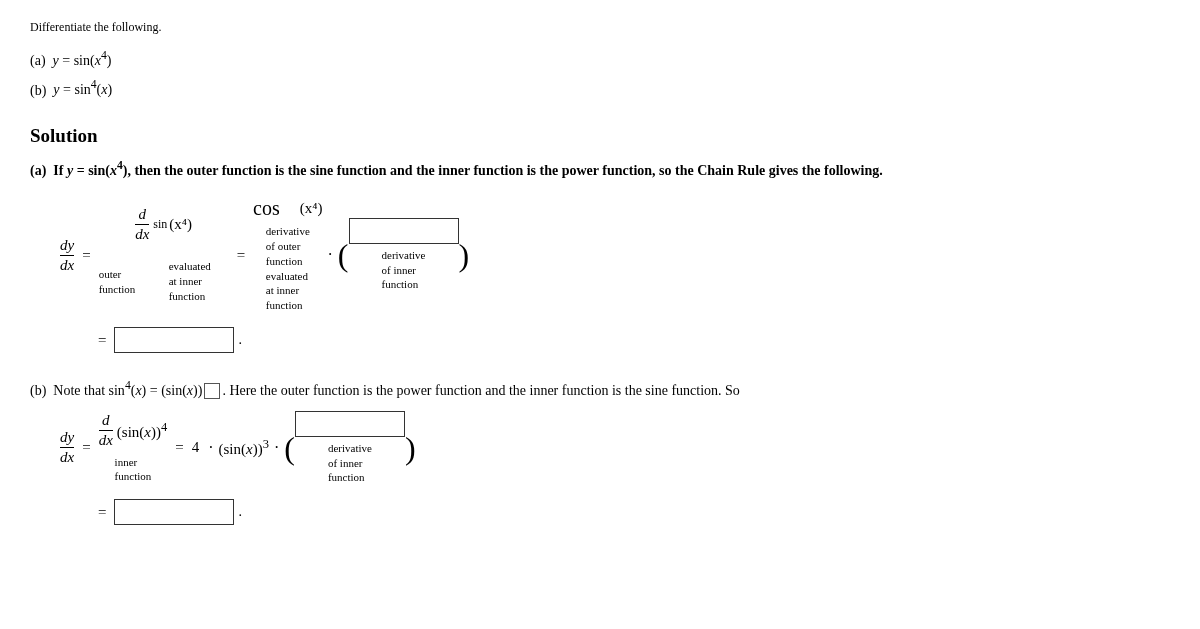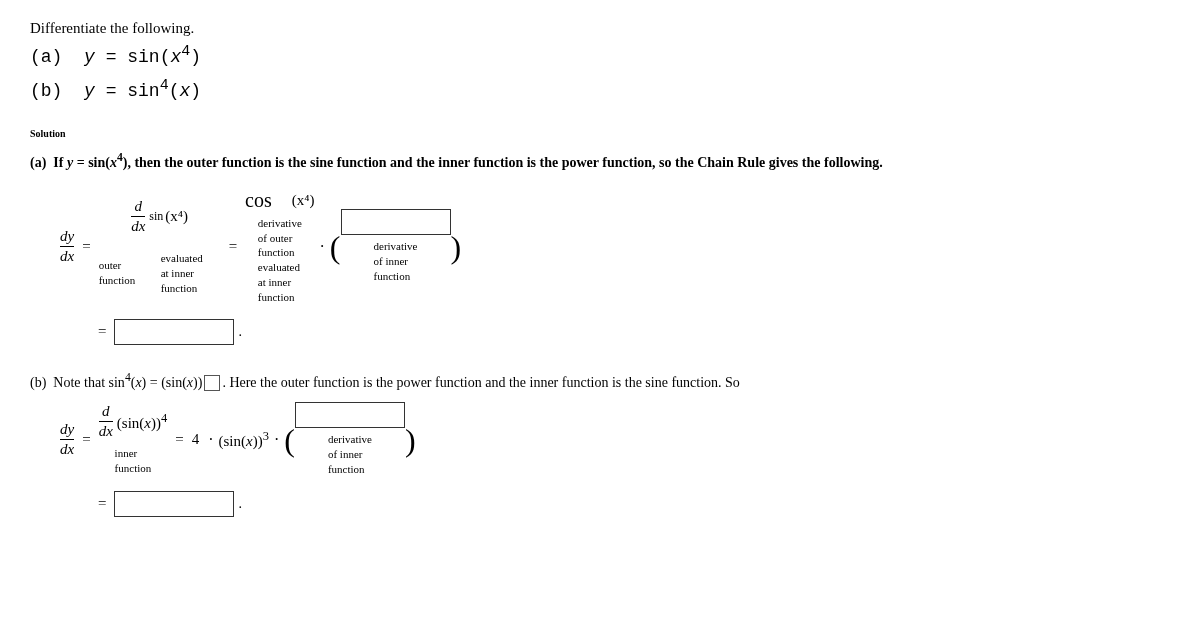--- a/index.html
+++ b/index.html
@@ -5,23 +5,23 @@
     * { box-sizing: border-box; margin: 0; padding: 0; }
     body {
       font-family: Georgia, 'Times New Roman', serif;
       background: #fff;
       color: #000;
       font-size: 15px;
       padding: 20px 30px;
       width: 1200px;
       min-height: 629px;
     }
-    .title { font-size: 15px; margin-bottom: 6px; }
-    .problem { margin-bottom: 10px; font-size: 18px; font-family: Liberation Mono, monospace; }
-    .solution-heading { font-weight: bold; font-size: 10px; margin: 27px 0 10px 0; }
+    .title { font-size: 12px; margin-bottom: 14px; }
+    .problem { margin-bottom: 10px; font-size: 14px; }
+    .solution-heading { font-weight: bold; font-size: 19px; margin: 27px 0 10px 0; }
     .solution-text { font-size: 14px; margin-bottom: 16px; line-height: 1.5; font-weight: bold; }
     .big-paren {
       font-size: 32px;
       line-height: 1;
       color: #000;
     }
 
     .math-italic { font-style: italic; }
 
     .annotation {
@@ -119,21 +119,21 @@
     <div class="flex-col">
       <div class="flex-row">
         <div class="dy-dx" style="margin-right:4px">
           <span>d</span>
           <div class="bar"></div>
           <span>dx</span>
         </div>
         <span style="font-size:12px;margin-right:2px">sin</span>
         <span style="font-size:15px">(x⁴)</span>
       </div>
-      <div class="flex-row" style="gap:4px;margin-top:16px">
+      <div class="flex-row" style="gap:12px;margin-top:16px">
         <div class="annotation" style="width:48px;margin-right:10px">
           <span>outer</span>
           <span>function</span>
         </div>
         <div class="annotation" style="width:60px">
           <span>evaluated</span>
           <span>at inner</span>
           <span>function</span>
         </div>
       </div>

